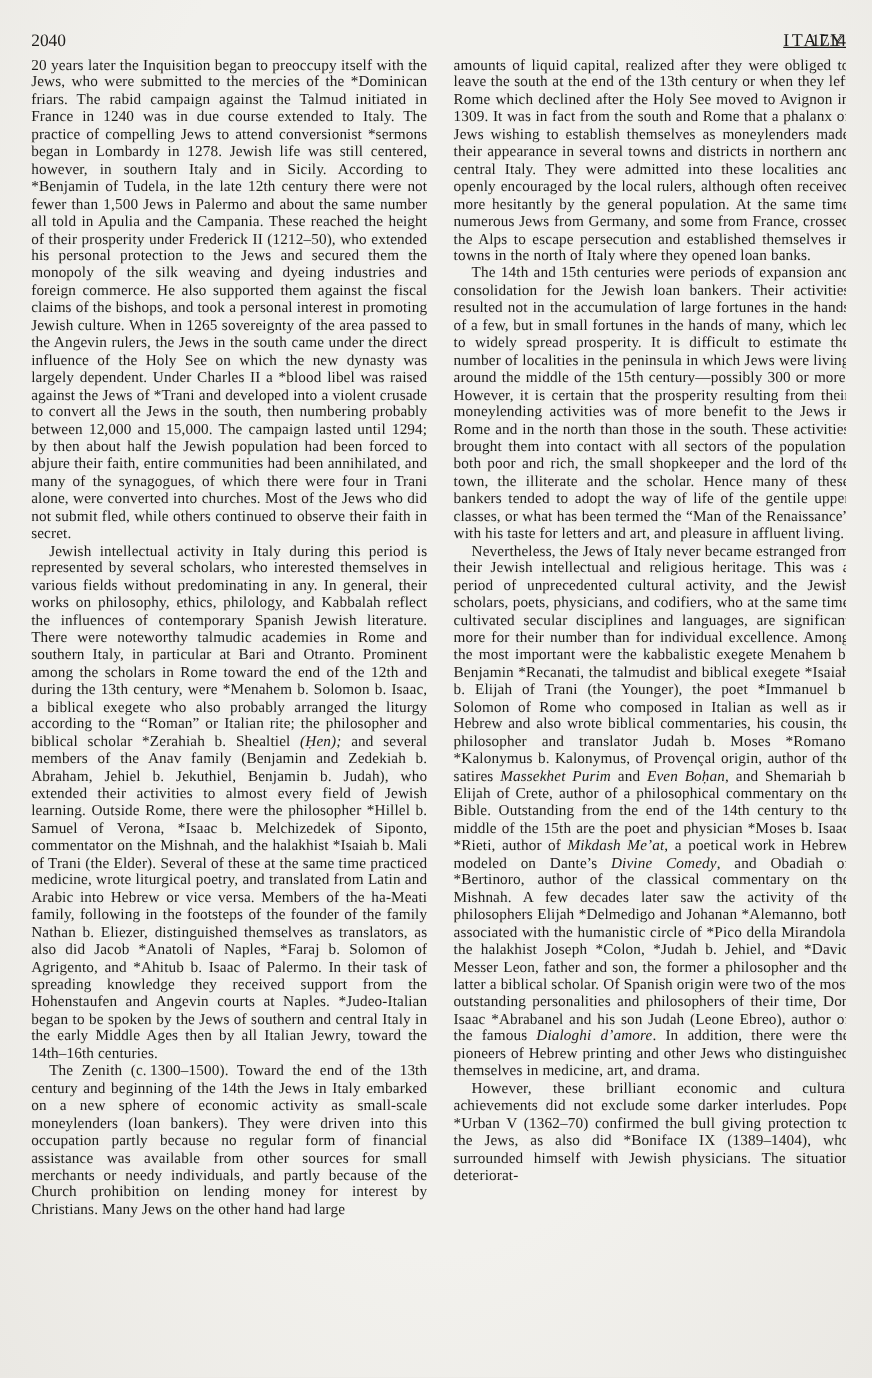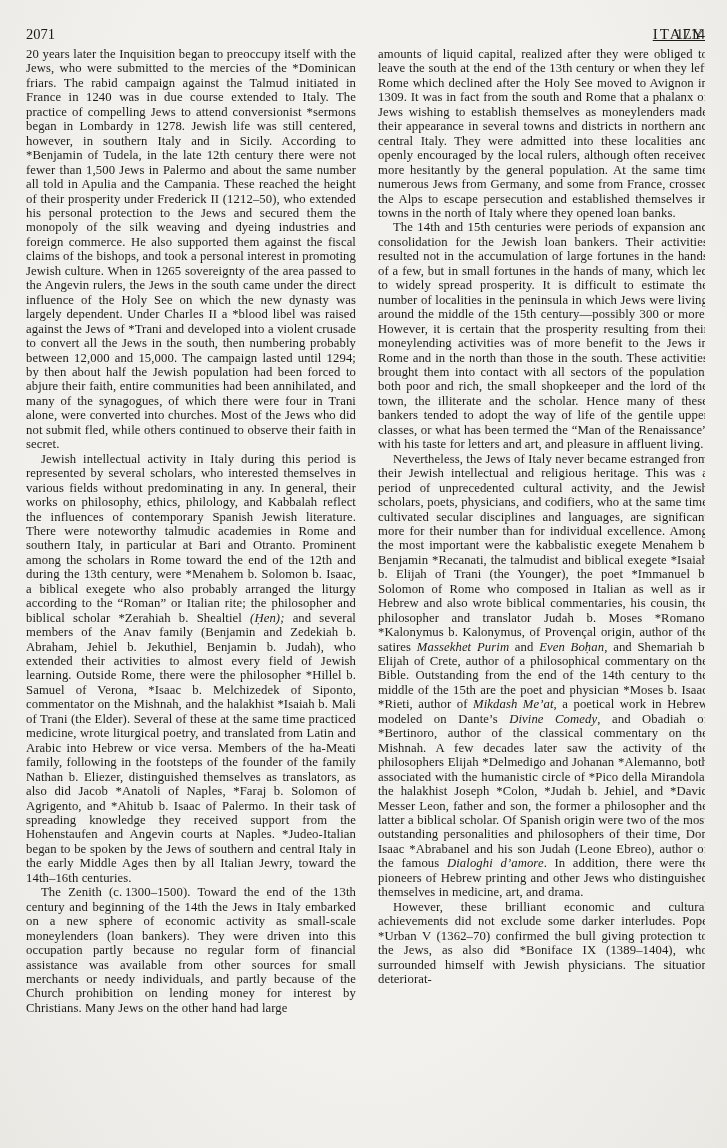--- a/index.html
+++ b/index.html
@@ -61,21 +61,21 @@
   }
   .col p.indent { text-indent: 15px; }
   .b { font-weight: normal; }
   .i { font-style: italic; margin-top: 24px; }
 </style>
 </head>
 <body>
 
 <div class="page">
   <div class="header">
-    <span class="page-num-left">2071</span>
+    <span class="page-num-left">2040</span>
     <span class="page-title">ITALY</span>
     <span class="page-num-right">1714</span>
   </div>
 
   <div class="columns">
     <div class="col">
         <p><span>20 years later the Inquisition began to preoccupy itself with the Jews, who were submitted to the mercies of the *Dominican friars. The rabid campaign against the Talmud initiated in France in 1240 was in due course extended to Italy. The practice of compelling Jews to attend conversionist *sermons began in Lombardy in 1278. Jewish life was still centered, however, in southern Italy and in Sicily. According to *Benjamin of Tudela, in the late 12th century there were not fewer than 1,500 Jews in Palermo and about the same number all told in Apulia and the Campania. These reached the height of their prosperity under Frederick II (1212–50), who extended his personal protection to the Jews and secured them the monopoly of the silk weaving and dyeing industries and foreign commerce. He also supported them against the fiscal claims of the bishops, and took a personal interest in promoting Jewish culture. When in 1265 sovereignty of the area passed to the Angevin rulers, the Jews in the south came under the direct influence of the Holy See on which the new dynasty was largely dependent. Under Charles II a *blood libel was raised against the Jews of *Trani and developed into a violent crusade to convert all the Jews in the south, then numbering probably between 12,000 and 15,000. The campaign lasted until 1294; by then about half the Jewish population had been forced to abjure their faith, entire communities had been annihilated, and many of the synagogues, of which there were four in Trani alone, were converted into churches. Most of the Jews who did not submit fled, while others continued to observe their faith in secret.</span></p>
         <p class="indent"><span>Jewish intellectual activity in Italy during this period is represented by several scholars, who interested themselves in various fields without predominating in any. In general, their works on philosophy, ethics, philology, and Kabbalah reflect the influences of contemporary Spanish Jewish literature. There were noteworthy talmudic academies in Rome and southern Italy, in particular at Bari and Otranto. Prominent among the scholars in Rome toward the end of the 12th and during the 13th century, were *Menahem b. Solomon b. Isaac, a biblical exegete who also probably arranged the liturgy according to the “Roman” or Italian rite; the philosopher and biblical scholar *Zerahiah b. Shealtiel </span><span class="i">(Ḥen);</span><span> and several members of the Anav family (Benjamin and Zedekiah b. Abraham, Jehiel b. Jekuthiel, Benjamin b. Judah), who extended their activities to almost every field of Jewish learning. Outside Rome, there were the philosopher *Hillel b. Samuel of Verona, *Isaac b. Melchizedek of Siponto, commentator on the Mishnah, and the halakhist *Isaiah b. Mali of Trani (the Elder). Several of these at the same time practiced medicine, wrote liturgical poetry, and translated from Latin and Arabic into Hebrew or vice versa. Members of the ha-Meati family, following in the footsteps of the founder of the family Nathan b. Eliezer, distinguished themselves as translators, as also did Jacob *Anatoli of Naples, *Faraj b. Solomon of Agrigento, and *Ahitub b. Isaac of Palermo. In their task of spreading knowledge they received support from the Hohenstaufen and Angevin courts at Naples. *Judeo-Italian began to be spoken by the Jews of southern and central Italy in the early Middle Ages then by all Italian Jewry, toward the 14th–16th centuries.</span></p>
         <p class="indent"><span class="b">The Zenith (c. 1300–1500).</span><span> Toward the end of the 13th century and beginning of the 14th the Jews in Italy embarked on a new sphere of economic activity as small-scale moneylenders (loan bankers). They were driven into this occupation partly because no regular form of financial assistance was available from other sources for small merchants or needy individuals, and partly because of the Church prohibition on lending money for interest by Christians. Many Jews on the other hand had large</span></p>
       </div>

